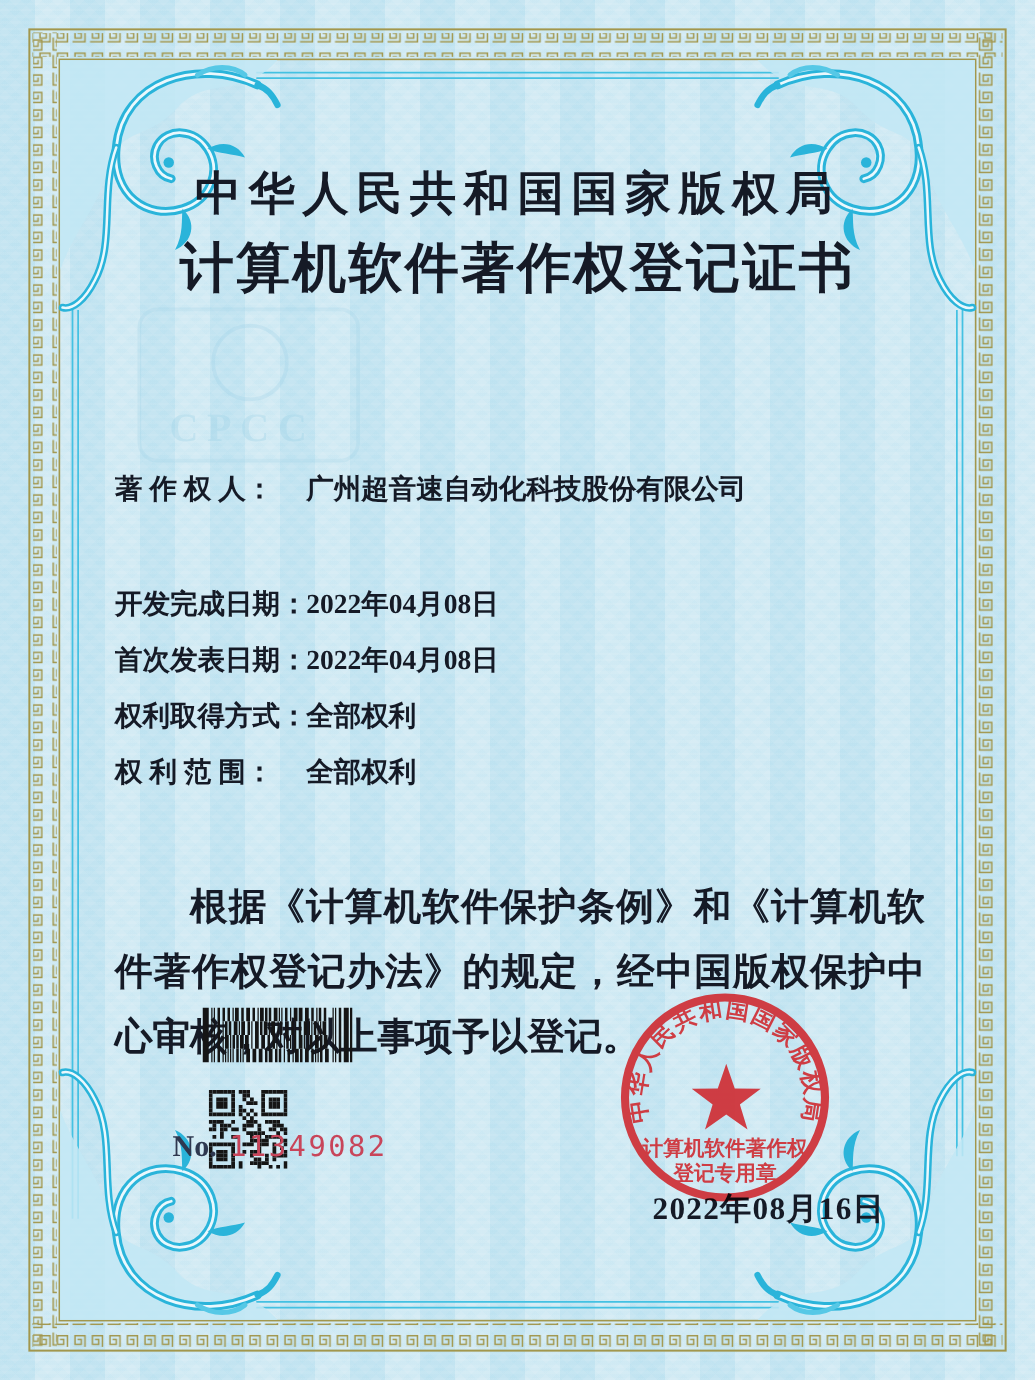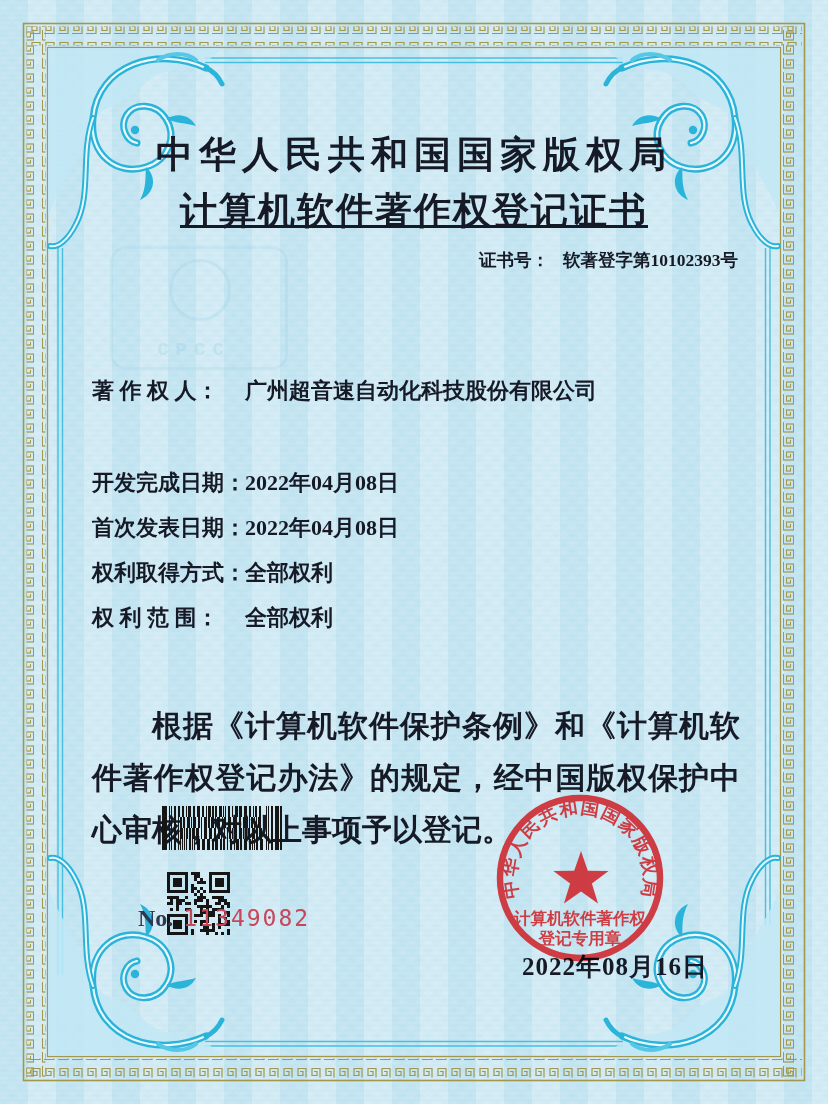--- a/index.html
+++ b/index.html
@@ -16,29 +16,29 @@
       repeating-linear-gradient(45deg, rgba(110,198,228,.05) 0 6px, rgba(110,198,228,0) 6px 12px);}
 
   .frame{position:absolute;left:0;top:0;z-index:1;}
 
   
   .watermark{position:absolute;left:110px;top:246px;width:172px;height:118px;z-index:1;
     border:3px solid rgba(150,205,228,.40);border-radius:16px;opacity:.55;}
   .watermark .wm-circle{position:absolute;left:56px;top:10px;width:56px;height:56px;
     border:3px solid rgba(150,205,228,.45);border-radius:50%;}
   .watermark .wm-text{position:absolute;left:0;right:10px;bottom:6px;text-align:center;
-    color:rgba(150,205,228,.55);font-weight:bold;font-size:19px;letter-spacing:7px;
-    font-family:Liberation Mono, monospace;}
+    color:rgba(150,205,228,.55);font-weight:bold;font-size:32px;letter-spacing:7px;
+    font-family:Liberation Serif, serif;}
 
   .content{position:absolute;inset:0;z-index:2;color:#151a26;}
 
   .authority{position:absolute;left:0;right:0;top:130px;text-align:center;
     font-size:37px;font-weight:700;letter-spacing:6px;white-space:nowrap;}
   .cert-title{position:absolute;left:0;right:0;top:186px;text-align:center;
-    font-size:37px;font-weight:700;letter-spacing:2px;white-space:nowrap;text-decoration:underline;}
+    font-size:43px;font-weight:700;letter-spacing:2px;white-space:nowrap;}
   .cert-no{position:absolute;right:90px;top:248px;font-size:17.5px;font-weight:700;white-space:nowrap;}
   .cert-no .cn-val{margin-left:14px;}
 
   .frow{position:absolute;left:92px;font-size:22px;font-weight:700;white-space:nowrap;}
   .frow .lab{display:inline-block;}
   .frow .val{position:absolute;left:153px;top:0;white-space:nowrap;}
   .frow .val2{position:absolute;left:153px;top:33px;white-space:nowrap;
     font-family:"Liberation Mono","DejaVu Sans Mono",monospace;}
   .r0{top:288px}.r1{top:376px}.r2{top:468px}.r3{top:513px}.r4{top:558px}.r5{top:603px}.r6{top:649px}
 
@@ -110,23 +110,20 @@
   </svg>
 
   <div class="watermark">
     <div class="wm-circle"></div>
     <div class="wm-text">CPCC</div>
   </div>
 
   <div class="content">
     <div class="authority">中华人民共和国国家版权局</div>
     <div class="cert-title">计算机软件著作权登记证书</div>
-    <div class="cert-no">
-      <span class="cn-lab">证书号：</span><span class="cn-val">软著登字第10102393号</span>
-    </div>
 
     <div class="frow r1">
       <span class="lab">著 作 权 人：</span>
       <span class="val">广州超音速自动化科技股份有限公司</span>
     </div>
     <div class="frow r2">
       <span class="lab">开发完成日期：</span>
       <span class="val">2022年04月08日</span>
     </div>
     <div class="frow r3">

